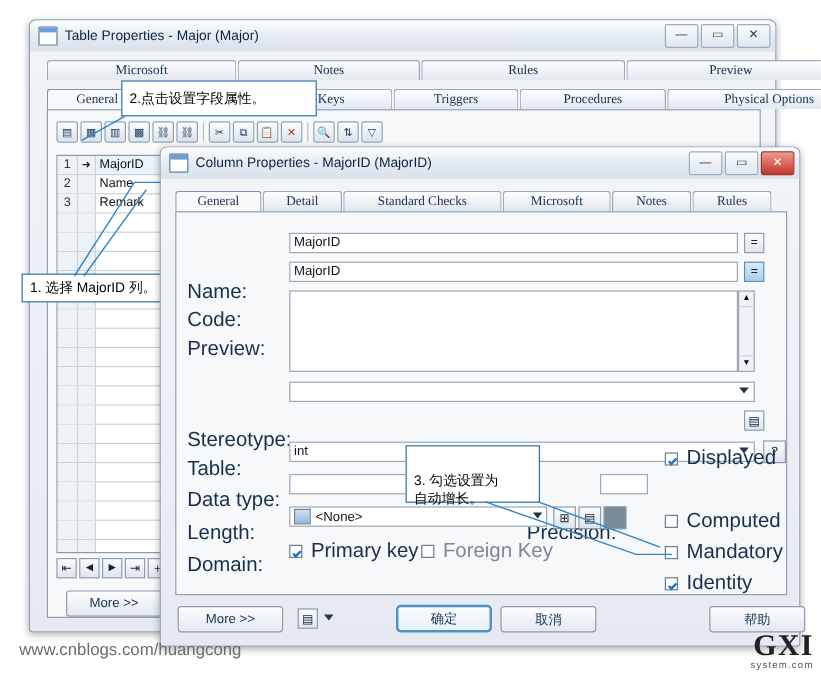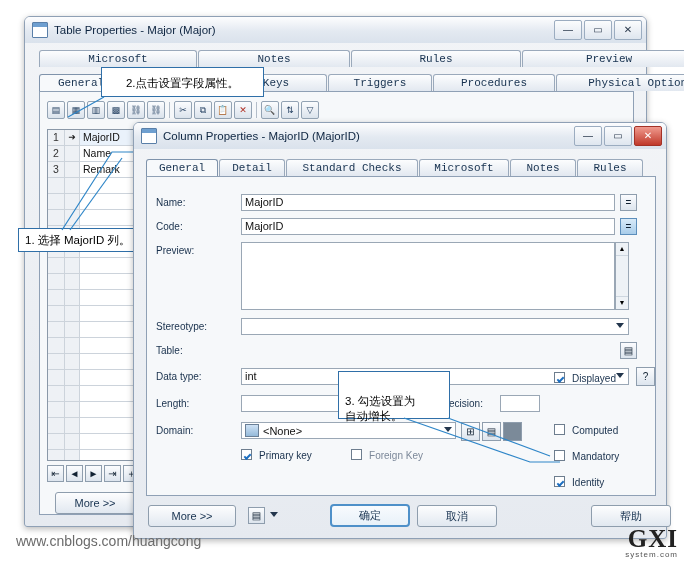--- a/index.html
+++ b/index.html
@@ -46,31 +46,31 @@
   .winbody{position:absolute;left:0;right:0;top:26px;bottom:0;}
 
   
   .tabrow{display:flex;align-items:flex-end;height:19px;}
   .tab{
     border:1px solid #9aa9bb;border-bottom:none;
     background:linear-gradient(#fcfdfe,#e2e8f0);
     border-radius:3px 3px 0 0;
     padding:2px 10px 2px;margin-right:1px;
     font-size:11px;color:#16314f;white-space:nowrap;
-    font-family:Liberation Mono, monospace;
+    font-family:Liberation Serif, serif;
   }
   .tab.active{background:#f7f9fb;border-color:#7f93ab;}
 
   
   .fld{
     border:1px solid #9aa7b5;background:#fff;height:17px;
     font-size:11px;color:#111;padding:1px 3px;box-sizing:border-box;
     font-family:"Liberation Sans",sans-serif;
   }
-  .lbl{font-size:10px;color:#18304c;}
+  .lbl{font-size:17px;color:#18304c;margin-top:36px;}
   .sqbtn{
     width:17px;height:17px;border:1px solid #8e9dad;
     background:linear-gradient(#fbfcfe,#dde5ee);
     display:flex;align-items:center;justify-content:center;font-size:10px;color:#123;
     box-sizing:border-box;
   }
   .sqbtn.sel{background:linear-gradient(#d8eaf8,#a9cdea);border-color:#5c8ebb;}
   .btn{
     border:1px solid #8e9dad;border-radius:3px;
     background:linear-gradient(#fdfdfe,#e1e8f0);
@@ -291,21 +291,21 @@
 </div>
 
 <div class="callout" style="left:18px;top:228px;width:135px;height:24px;line-height:17px;">
   <span>1. 选择 MajorID 列。</span>
 </div>
 <svg class="abs" style="left:60px;top:148px;width:110px;height:90px;overflow:visible;">
   <polyline points="2,82 52,4 100,4" fill="none" stroke="#2f86c8" stroke-width="1.2"></polyline>
   <polyline points="10,82 62,10" fill="none" stroke="#2f86c8" stroke-width="1.2"></polyline>
 </svg>
 
-<div class="callout" style="left:101px;top:67px;width:163px;height:30px;line-height:24px;text-align:center;">
+<div class="callout" style="left:101px;top:67px;width:163px;height:30px;line-height:24px;">
   <span>2.点击设置字段属性。</span>
 </div>
 <svg class="abs" style="left:60px;top:95px;width:70px;height:30px;overflow:visible;">
   <line x1="44" y1="2" x2="8" y2="22" stroke="#2f86c8" stroke-width="1.2"></line>
 </svg>
 
 <div class="win" style="left:133px;top:122px;width:532px;height:415px;">
   <div class="titlebar">
     <span class="title-ico"></span>
     <span class="title-txt">Column Properties - MajorID (MajorID)</span>

